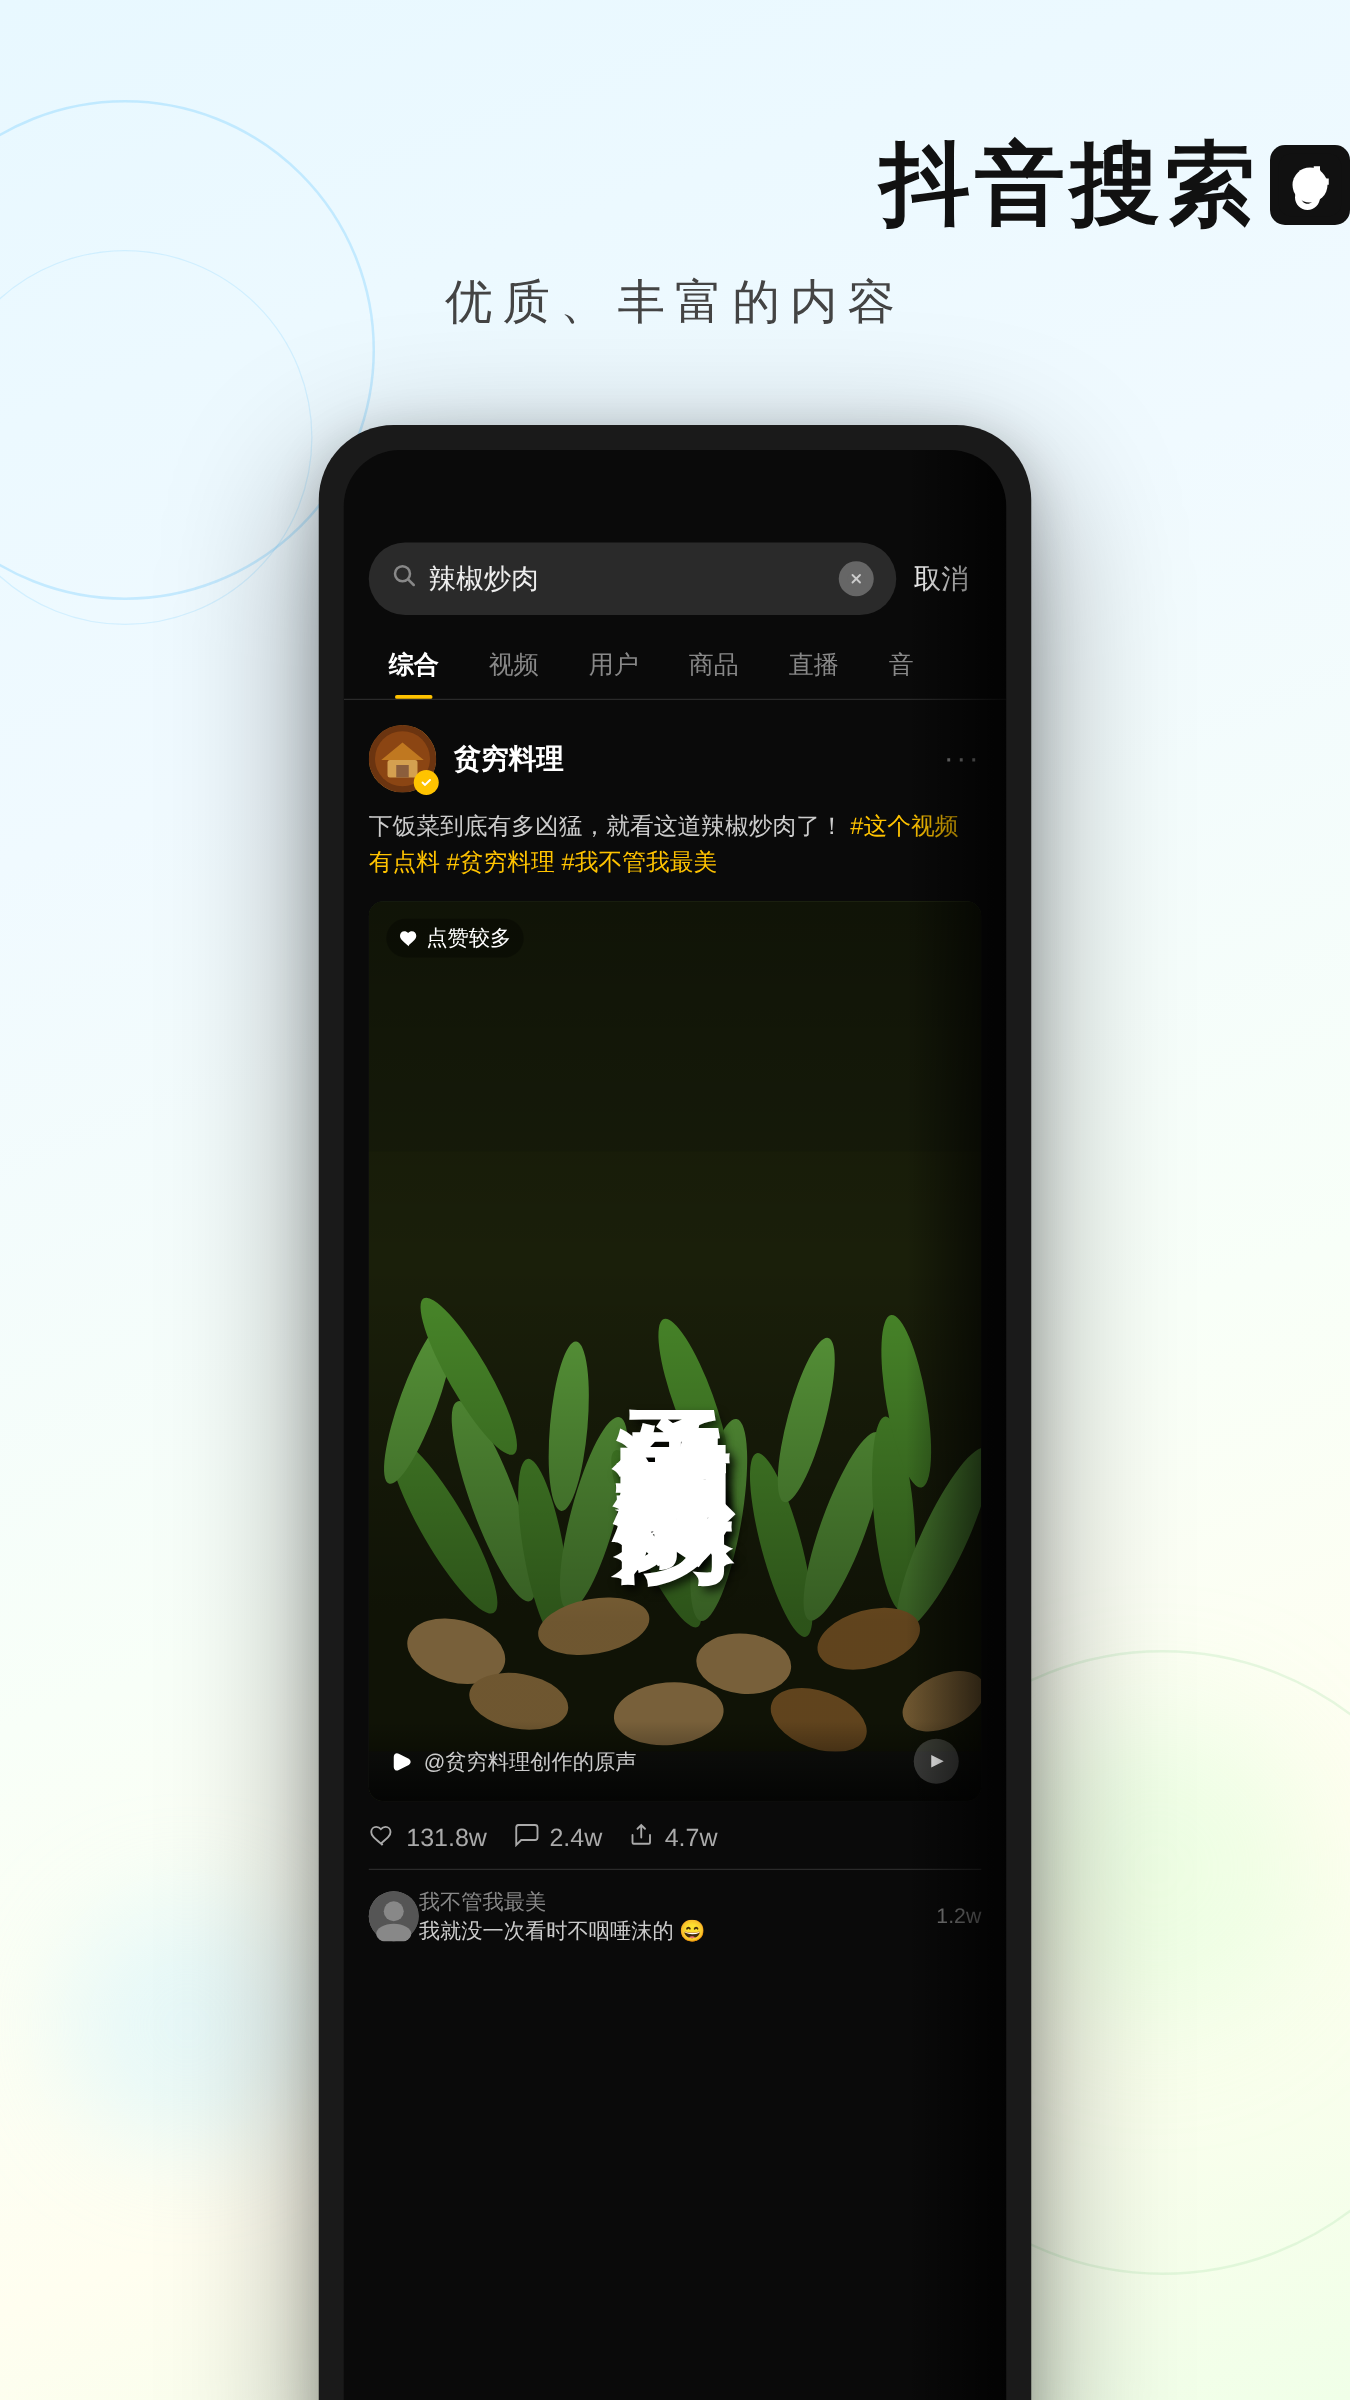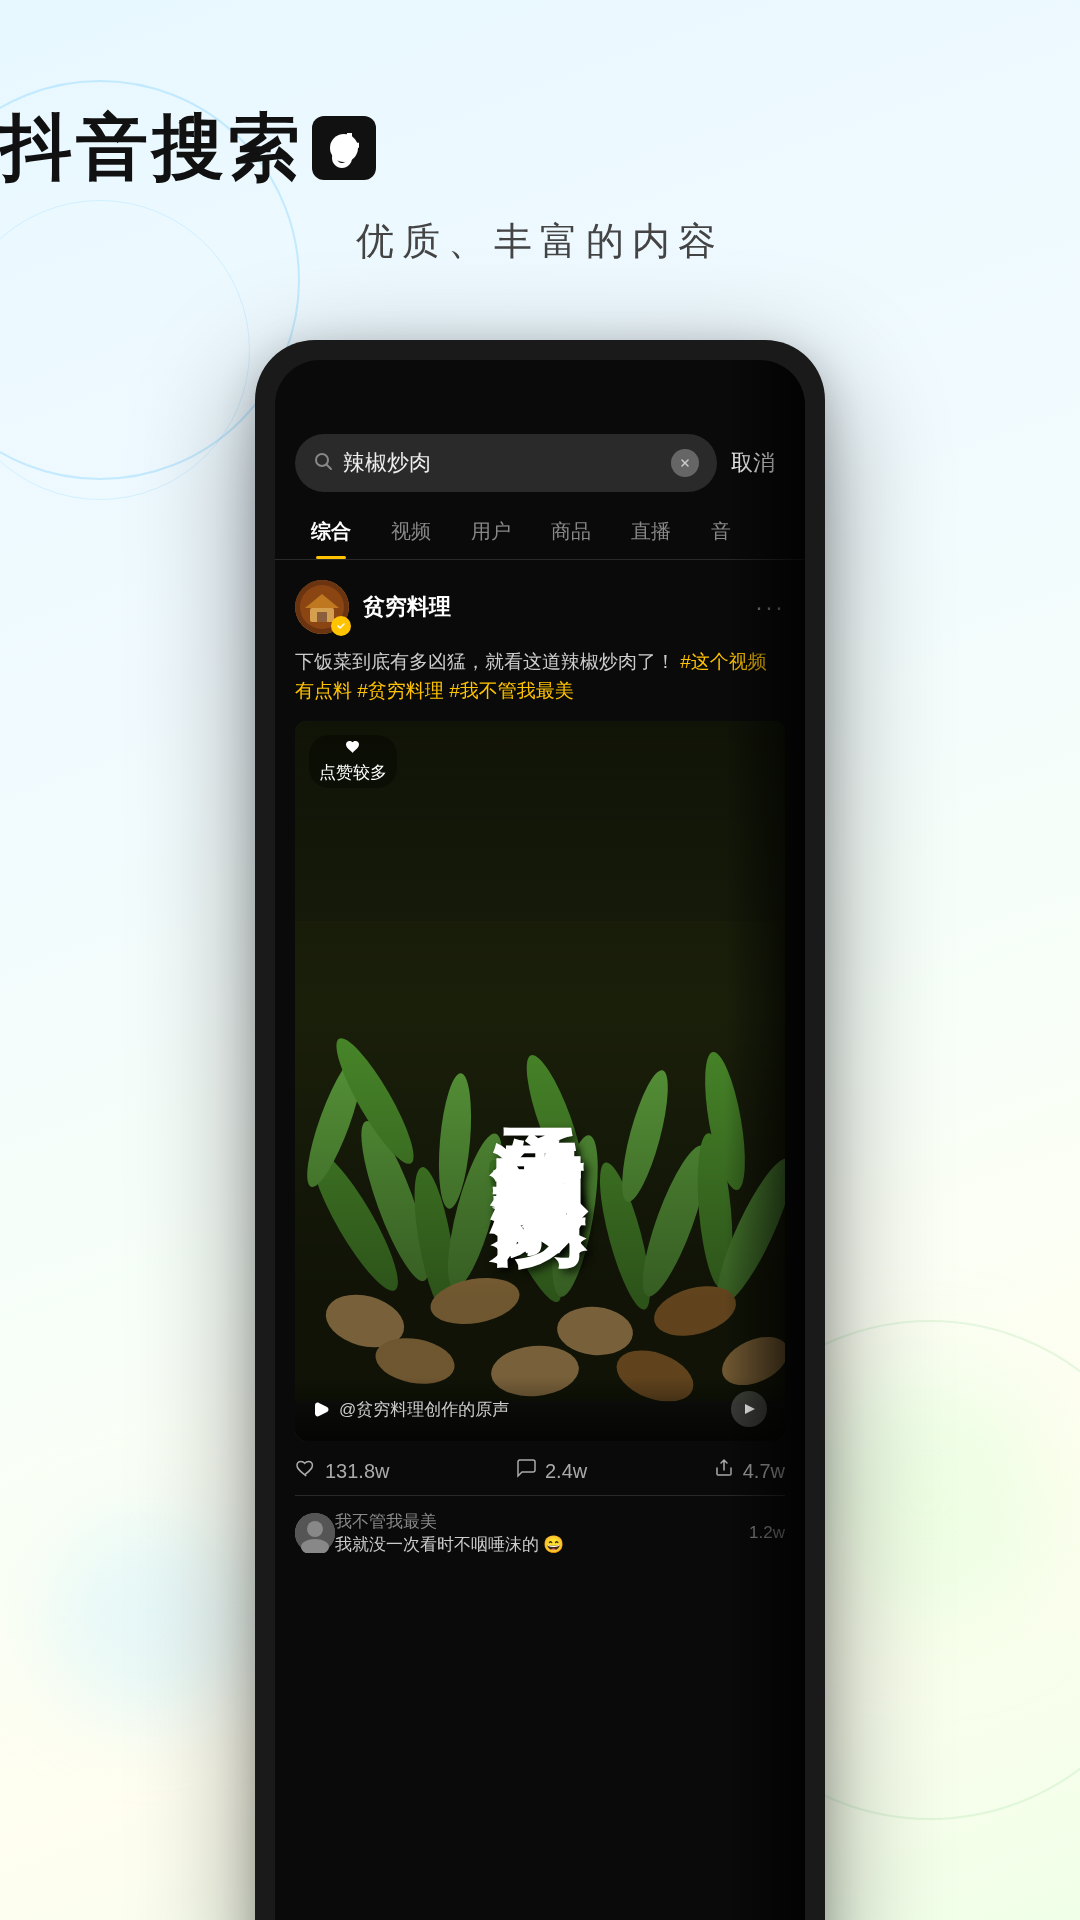--- a/index.html
+++ b/index.html
@@ -69,21 +69,21 @@
       position: relative;
       z-index: 2;
     }
 
     .header-title {
       font-size: 72px;
       font-weight: 900;
       color: #111;
       display: flex;
       align-items: center;
-      justify-content: flex-start;
+      justify-content: flex-end;
       gap: 8px;
       letter-spacing: 4px;
     }
 
     .tiktok-icon {
       width: 64px;
       height: 64px;
       background: #111;
       border-radius: 12px;
       display: inline-flex;
@@ -344,21 +344,20 @@
       top: 14px;
       left: 14px;
       display: flex;
       align-items: center;
       gap: 6px;
       color: #fff;
       font-size: 17px;
       background: rgba(0,0,0,0.3);
       padding: 4px 10px;
       border-radius: 20px;
-      flex-direction: column;
     }
 
     .video-footer {
       position: absolute;
       bottom: 0;
       left: 0;
       right: 0;
       padding: 14px 18px;
       background: linear-gradient(transparent, rgba(0,0,0,0.7));
       display: flex;
@@ -386,21 +385,20 @@
       color: white;
       font-size: 14px;
     }
 
     
     .interaction-bar {
       display: flex;
       align-items: center;
       gap: 20px;
       padding: 16px 0 10px;
-      justify-content: space-between;
     }
 
     .interact-item {
       display: flex;
       align-items: center;
       gap: 8px;
       color: #aaa;
       font-size: 20px;
     }
 

